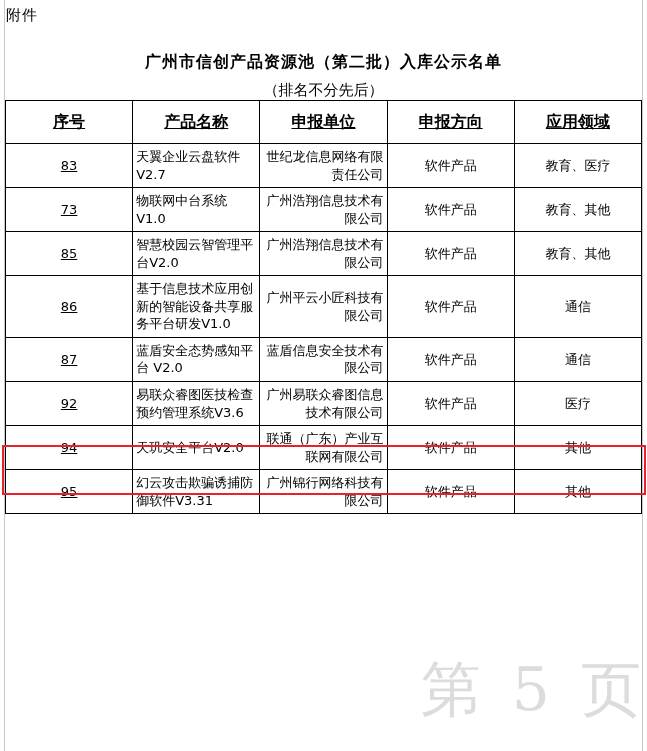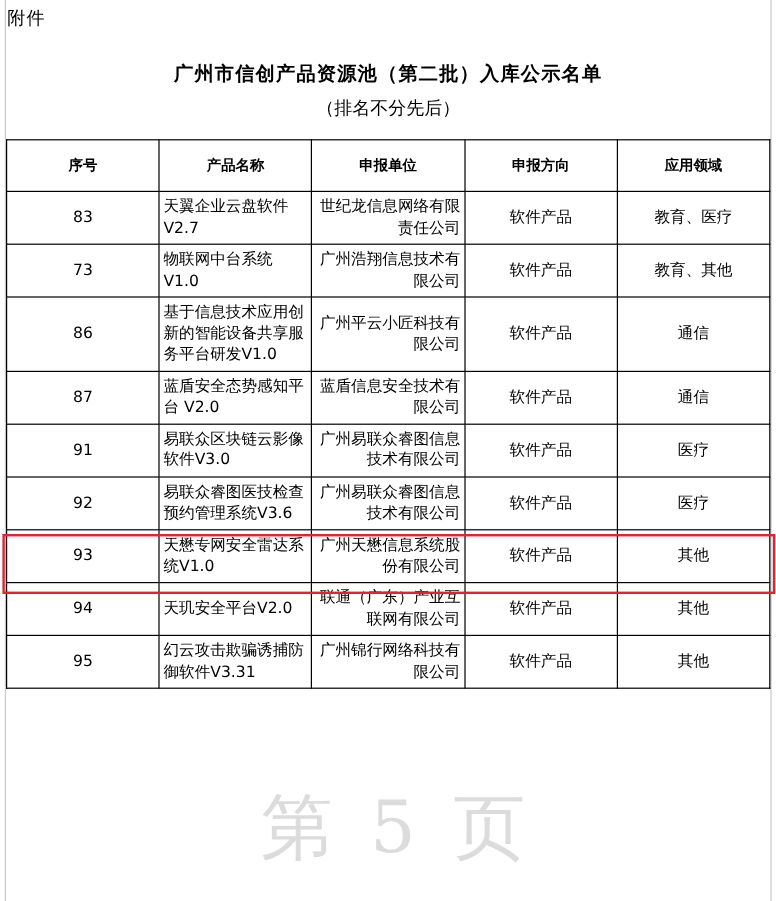--- a/index.html
+++ b/index.html
@@ -53,63 +53,64 @@
     font-family: "DejaVu Sans", sans-serif;
     letter-spacing: 1px;
     margin-top: 22px;
     white-space: nowrap;
   }
   .subtitle {
     text-align: center;
     font-size: 15px;
     font-family: "DejaVu Sans", sans-serif;
     margin-top: 8px;
-    margin-bottom: 16px;
+    margin-bottom: 0;
   }
   table.main {
     border-collapse: collapse;
     width: 637px;
     table-layout: fixed;
   }
   table.main th, table.main td {
     border: 1px solid #000;
     font-size: 13px;
     font-family: "DejaVu Sans", sans-serif;
     padding: 4px 3px;
     line-height: 1.35;
     vertical-align: middle;
   }
   table.main th {
     font-weight: bold;
     text-align: center;
     height: 34px;
-    font-size: 12px;
-  }
-  td.c-seq { text-align: center; width: 40px; }
+    font-size: 16px;
+    text-decoration: underline;
+  }
+  td.c-seq { text-align: center; width: 40px; text-decoration: underline; }
   td.c-name { text-align: left; padding-left: 8px; width: 218px; }
   td.c-org { text-align: right; padding-left: 8px; width: 213px; }
   td.c-dir { text-align: center; width: 80px; }
   td.c-field { text-align: center; width: 80px; }
 
   tr.row { height: 33px; }
   tr.row-tall { height: 46px; }
 
   
   .highlight-box {
     position: absolute;
     border: 2px solid #e8212a;
     box-sizing: border-box;
     pointer-events: none;
   }
   .watermark {
     position: absolute;
     left: 0;
     right: 0;
     top: 650px;
-    text-align: center;
+    text-align: right;
     font-size: 60px;
     color: rgba(140,140,140,0.30);
     font-family: "DejaVu Serif", serif;
     letter-spacing: 6px;
     pointer-events: none;
     user-select: none;
     padding-left: 14px;
   }
 </style>
 </head>
@@ -144,56 +145,49 @@
             <td class="c-dir">软件产品</td>
             <td class="c-field">教育、医疗</td>
           </tr>
           <tr class="row">
             <td class="c-seq">73</td>
             <td class="c-name">物联网中台系统V1.0</td>
             <td class="c-org">广州浩翔信息技术有限公司</td>
             <td class="c-dir">软件产品</td>
             <td class="c-field">教育、其他</td>
           </tr>
+          <tr class="row">
+            <td class="c-seq">85</td>
+            <td class="c-name">智慧校园云智管理平台V2.0</td>
+            <td class="c-org">广州浩翔信息技术有限公司</td>
+            <td class="c-dir">软件产品</td>
+            <td class="c-field">教育、其他</td>
+          </tr>
           <tr class="row row-tall">
             <td class="c-seq">86</td>
             <td class="c-name">基于信息技术应用创新的智能设备共享服务平台研发V1.0</td>
             <td class="c-org">广州平云小匠科技有限公司</td>
             <td class="c-dir">软件产品</td>
             <td class="c-field">通信</td>
           </tr>
           <tr class="row">
             <td class="c-seq">87</td>
             <td class="c-name">蓝盾安全态势感知平台 V2.0</td>
             <td class="c-org">蓝盾信息安全技术有限公司</td>
             <td class="c-dir">软件产品</td>
             <td class="c-field">通信</td>
           </tr>
           <tr class="row">
-            <td class="c-seq">91</td>
-            <td class="c-name">易联众区块链云影像软件V3.0</td>
-            <td class="c-org">广州易联众睿图信息技术有限公司</td>
-            <td class="c-dir">软件产品</td>
-            <td class="c-field">医疗</td>
-          </tr>
-          <tr class="row">
             <td class="c-seq">92</td>
             <td class="c-name">易联众睿图医技检查预约管理系统V3.6</td>
             <td class="c-org">广州易联众睿图信息技术有限公司</td>
             <td class="c-dir">软件产品</td>
             <td class="c-field">医疗</td>
           </tr>
           <tr class="row">
-            <td class="c-seq">93</td>
-            <td class="c-name">天懋专网安全雷达系统V1.0</td>
-            <td class="c-org">广州天懋信息系统股份有限公司</td>
-            <td class="c-dir">软件产品</td>
-            <td class="c-field">其他</td>
-          </tr>
-          <tr class="row">
             <td class="c-seq">94</td>
             <td class="c-name">天玑安全平台V2.0</td>
             <td class="c-org">联通（广东）产业互联网有限公司</td>
             <td class="c-dir">软件产品</td>
             <td class="c-field">其他</td>
           </tr>
           <tr class="row">
             <td class="c-seq">95</td>
             <td class="c-name">幻云攻击欺骗诱捕防御软件V3.31</td>
             <td class="c-org">广州锦行网络科技有限公司</td>

